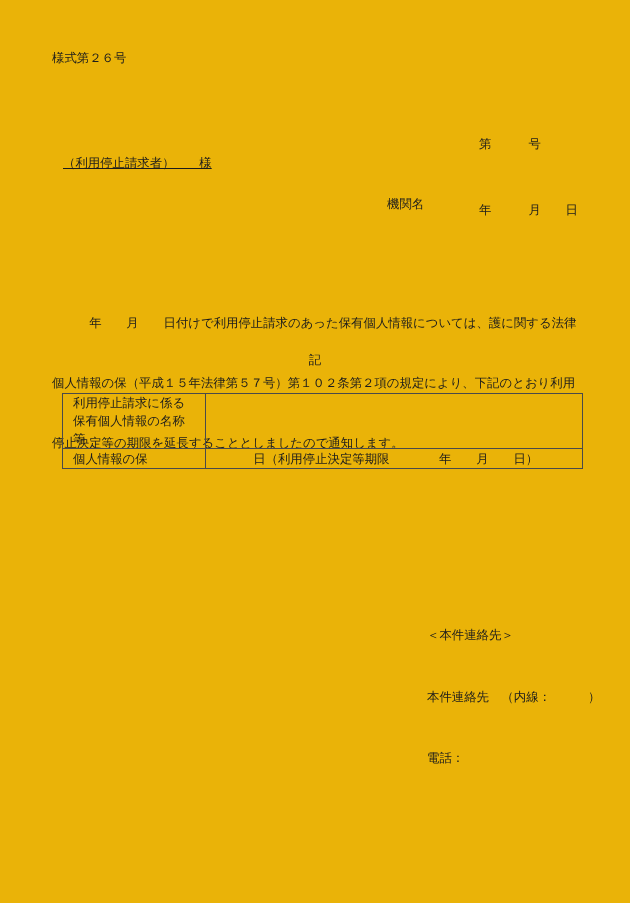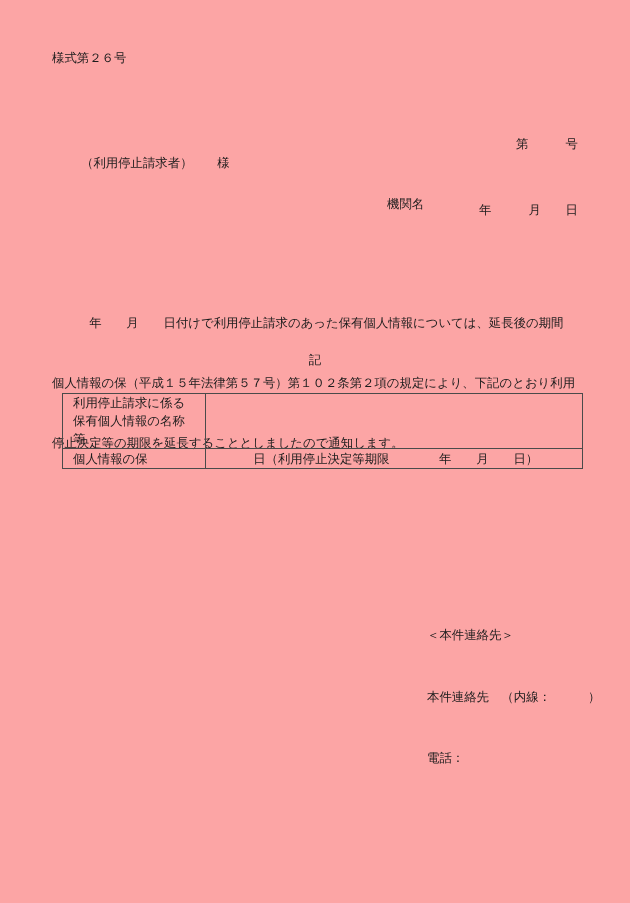--- a/index.html
+++ b/index.html
@@ -4,40 +4,41 @@
 <style>
   html, body {
     margin: 0;
     padding: 0;
     background: #ffffff;
   }
   .page {
     position: relative;
     width: 630px;
     height: 903px;
-    background: #fca5a5;
+    background: #eab308;
     font-family: "Liberation Serif", "DejaVu Serif", serif;
     color: #1c1c1c;
     font-size: 12.4px;
     overflow: hidden;
   }
   .abs { position: absolute; white-space: pre; }
 
   .form-number {
     left: 52px; top: 50px;
     line-height: 16px;
   }
   .header-right {
     right: 52px; top: 89px;
-    text-align: right;
+    text-align: left;
     line-height: 22px;
   }
   .addressee {
-    left: 81px; top: 154px;
+    left: 63px; top: 154px;
     line-height: 18px;
+    text-decoration: underline;
   }
   .org-name {
     left: 387px; top: 195px;
     line-height: 18px;
   }
   .doc-title {
     left: 0; right: 0; top: 236px;
     text-align: center;
     line-height: 18px;
   }
@@ -86,21 +87,21 @@
     <div>第　　　号</div>
     <div>年　　　月　　日</div>
   </div>
 
   <div class="abs addressee">（利用停止請求者）　　様</div>
 
   <div class="abs org-name">機関名</div>
 
 
   <div class="abs body-text">
-    <div>　　　年　　月　　日付けで利用停止請求のあった保有個人情報については、延長後の期間</div>
+    <div>　　　年　　月　　日付けで利用停止請求のあった保有個人情報については、護に関する法律</div>
     <div>個人情報の保（平成１５年法律第５７号）第１０２条第２項の規定により、下記のとおり利用</div>
     <div>停止決定等の期限を延長することとしましたので通知します。</div>
   </div>
 
   <div class="abs record-marker">記</div>
 
   <table class="form-table">
     <tbody>
         <tr class="row-name">
       <td class="col-label">利用停止請求に係る保有個人情報の名称等</td>

